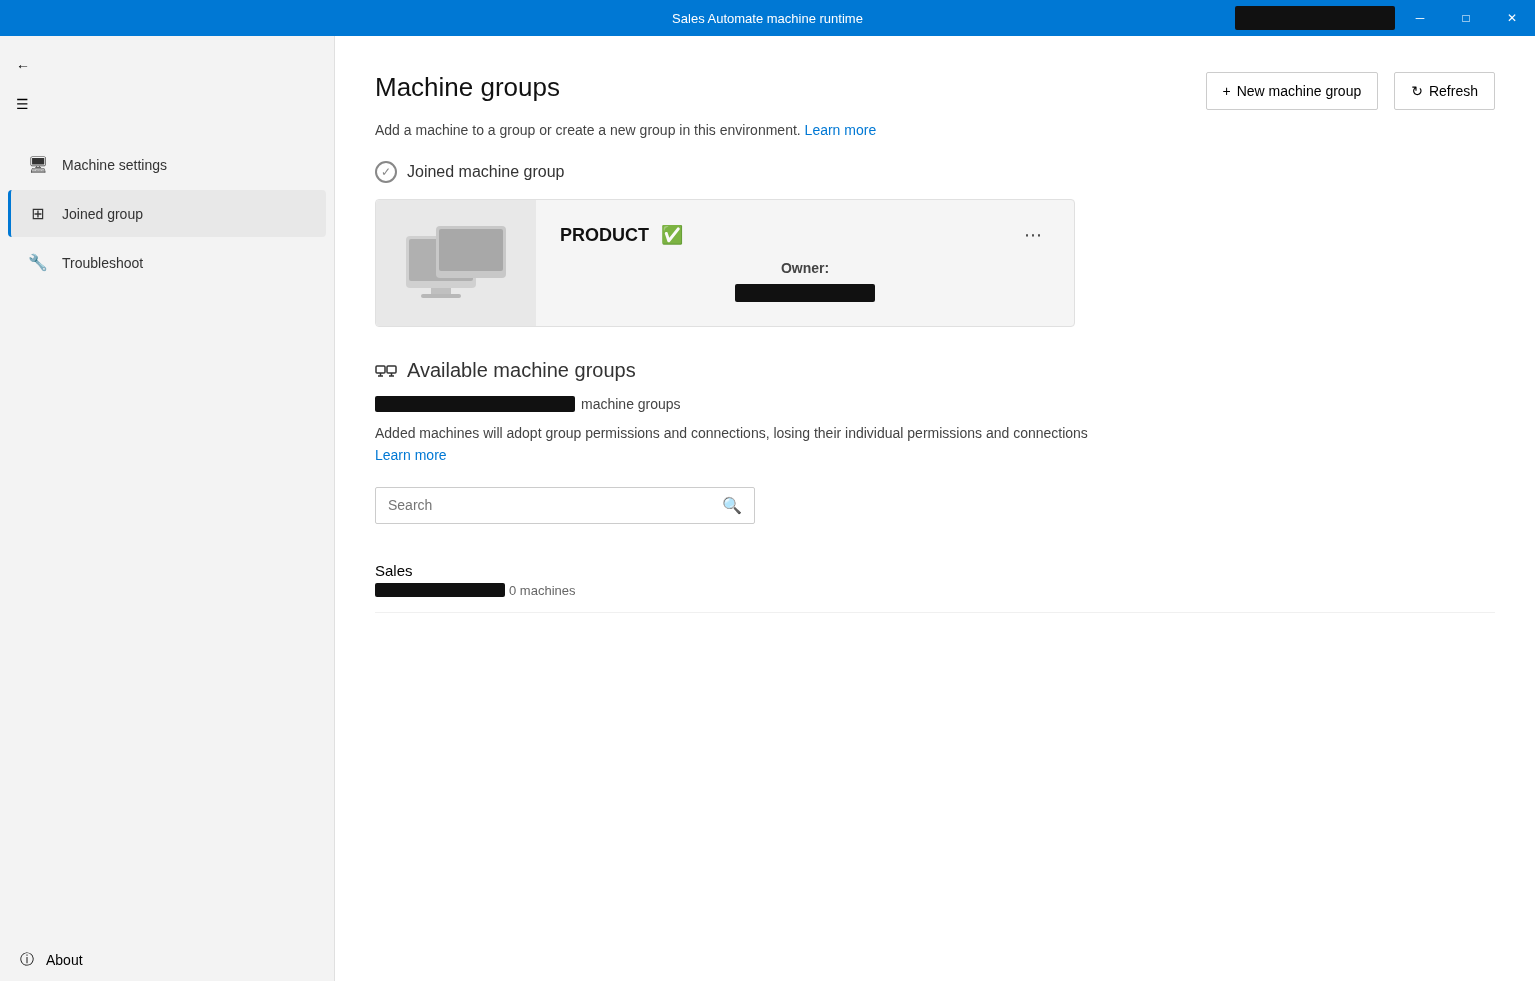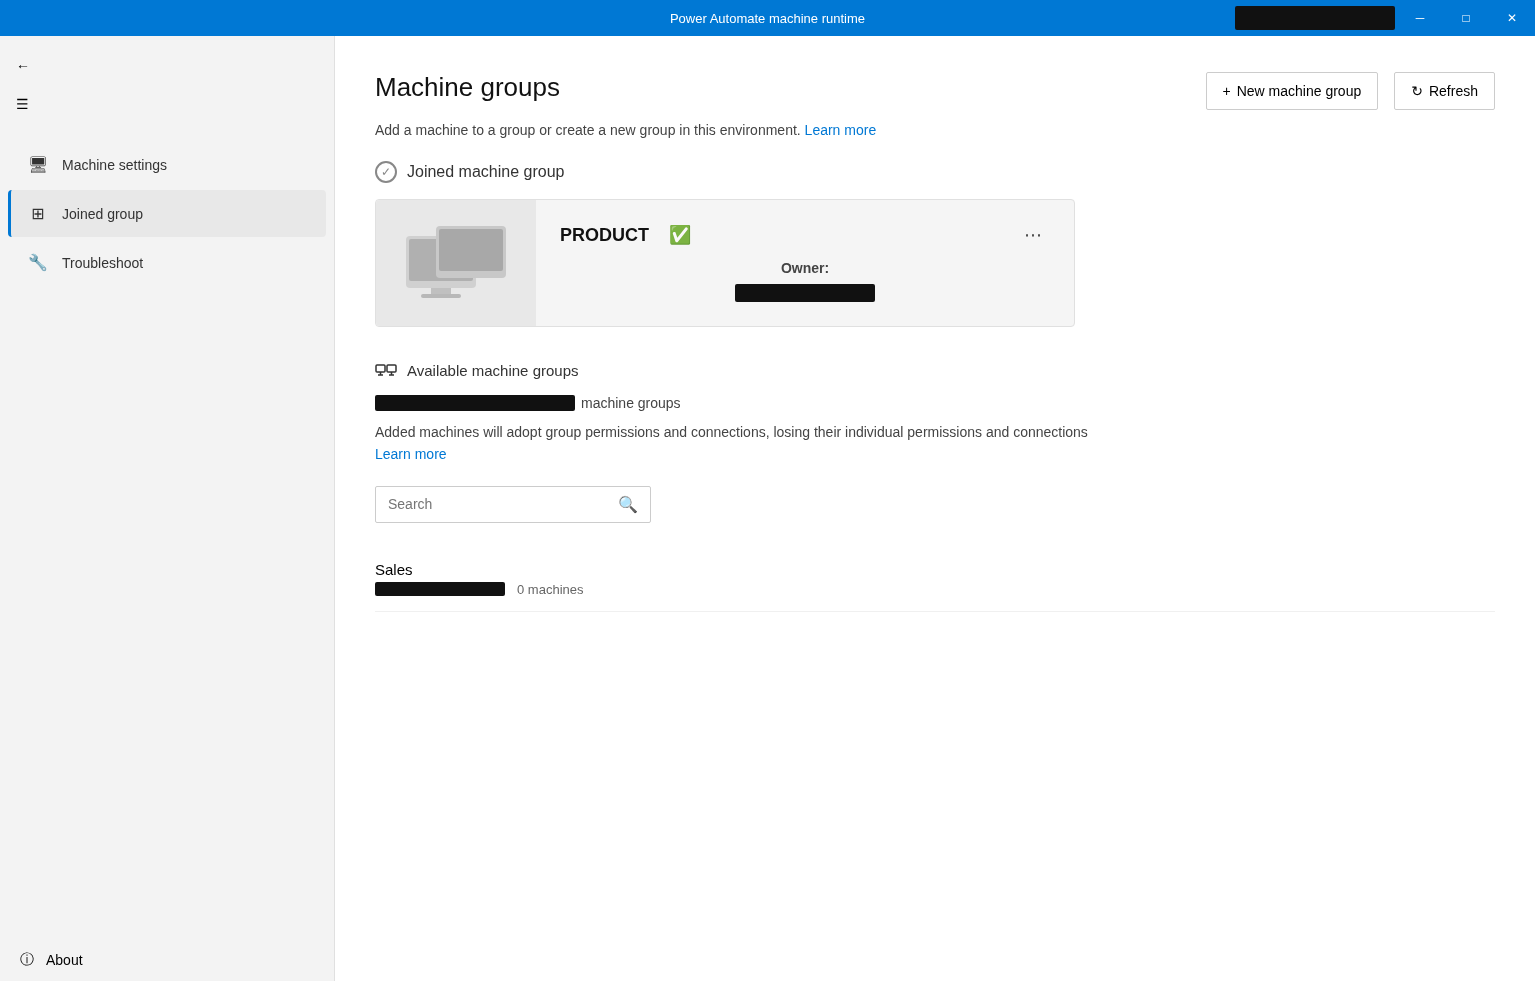--- a/index.html
+++ b/index.html
@@ -225,21 +225,21 @@
       align-items: center;
       justify-content: space-between;
       margin-bottom: 10px;
     }
     .card-title {
       font-size: 18px;
       font-weight: 700;
       color: #111;
       display: flex;
       align-items: center;
-      gap: 20px;
+      gap: 12px;
     }
     .green-check {
       color: #107c10;
       font-size: 18px;
     }
     .card-desc {
       font-size: 14px;
       color: #444;
       margin-bottom: 20px;
       line-height: 1.5;
@@ -270,21 +270,21 @@
     }
 
     
     .available-section {
       margin-top: 8px;
     }
     .available-header {
       display: flex;
       align-items: center;
       gap: 10px;
-      font-size: 15px;
+      font-size: 20px;
       font-weight: 500;
       margin-bottom: 14px;
       color: #333;
     }
     .available-count-row {
       display: flex;
       align-items: center;
       gap: 6px;
       font-size: 14px;
       margin-bottom: 10px;
@@ -307,21 +307,21 @@
     .available-desc a {
       color: #0078d4;
       text-decoration: none;
     }
 
     .search-box {
       display: flex;
       align-items: center;
       border: 1px solid #ccc;
       border-radius: 2px;
-      width: 276px;
+      width: 380px;
       padding: 8px 12px;
       background: white;
       margin-bottom: 24px;
     }
     .search-input {
       border: none;
       outline: none;
       flex: 1;
       font-size: 14px;
       background: transparent;
@@ -342,35 +342,35 @@
       font-size: 15px;
       font-weight: 500;
       color: #000000;
       margin-bottom: 4px;
     }
     .group-machines {
       font-size: 13px;
       color: #666;
       display: flex;
       align-items: center;
-      gap: 12px;
+      gap: 4px;
     }
     .sales-redacted {
       display: inline-block;
       background: #111;
       width: 130px;
       height: 14px;
       border-radius: 2px;
     }
   </style>
 </head>
 <body>
 
 <div class="titlebar">
-  <span class="titlebar-title">Power Automate machine runtime</span>
+  <span class="titlebar-title">Sales Automate machine runtime</span>
   <div class="titlebar-user"></div>
   <div class="titlebar-controls">
     <div class="titlebar-btn">─</div>
     <div class="titlebar-btn">□</div>
     <div class="titlebar-btn close">✕</div>
   </div>
 </div>
 
 <div class="app-layout">
 

